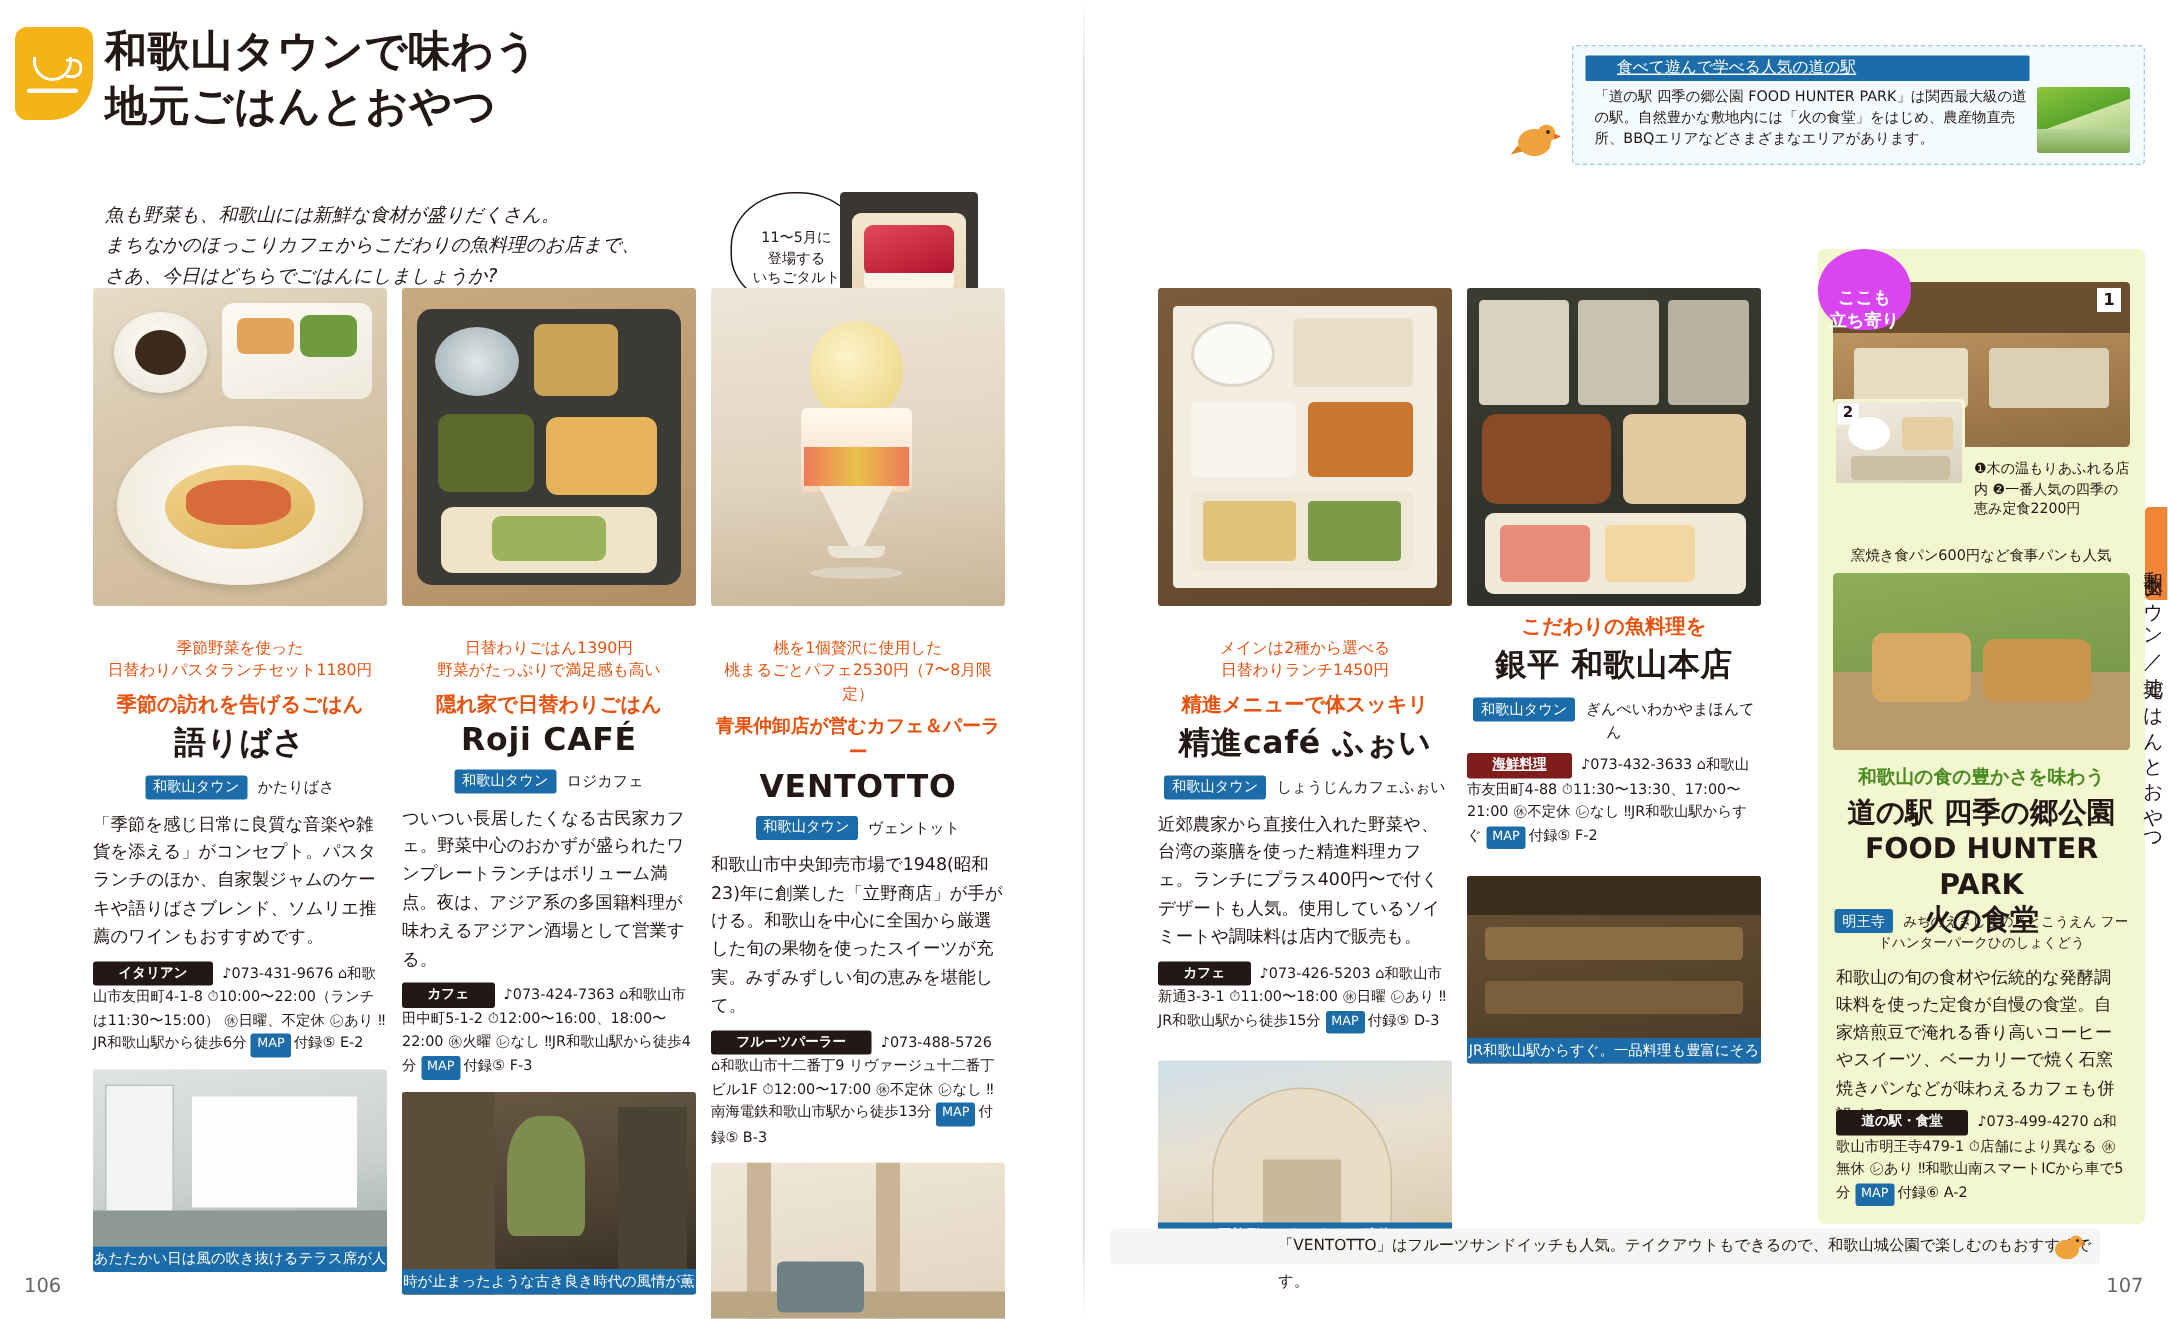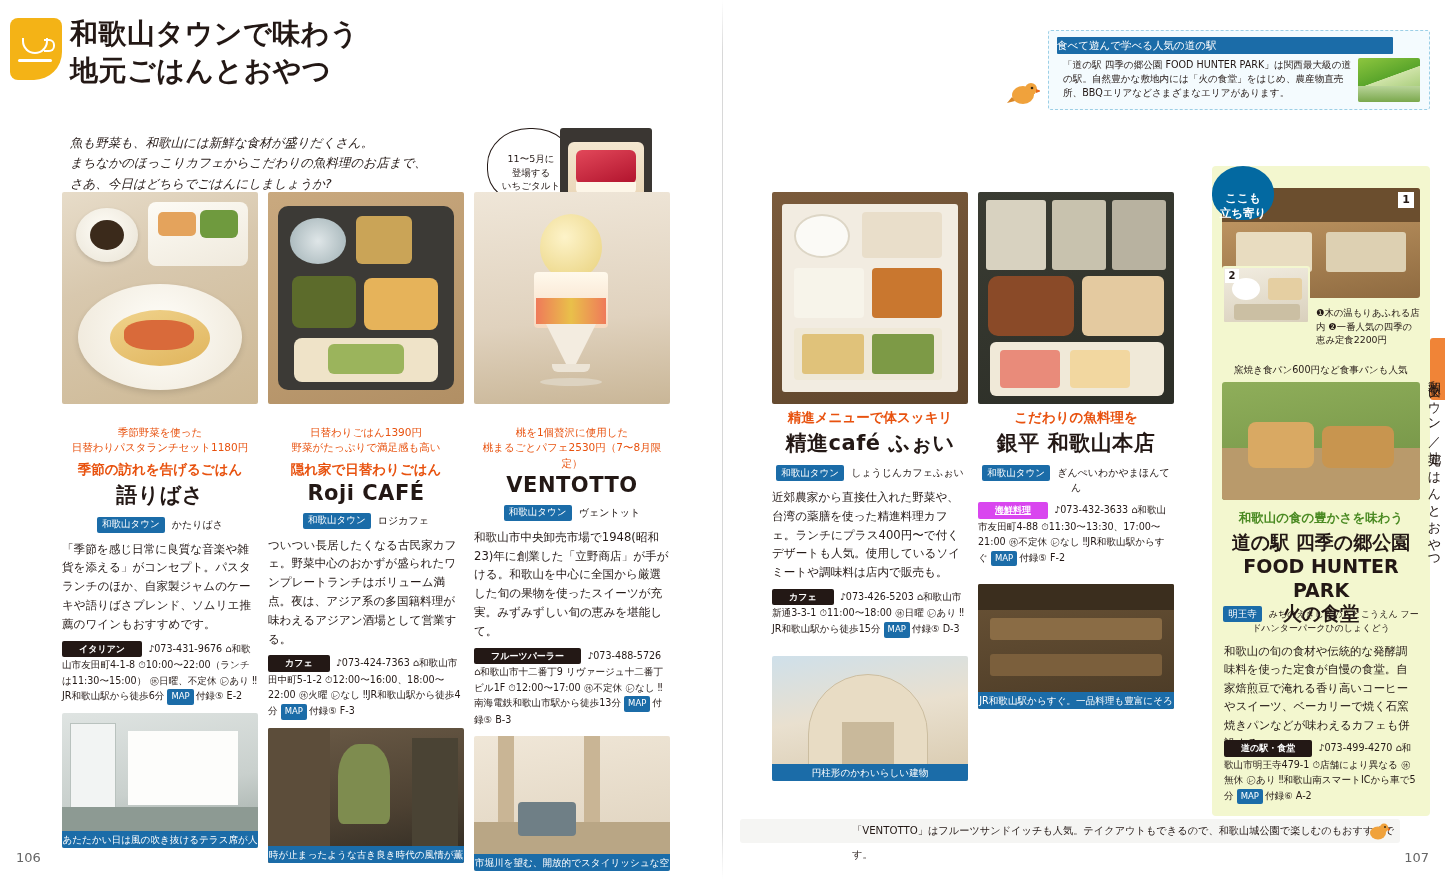--- a/index.html
+++ b/index.html
@@ -43,23 +43,23 @@
     position:absolute; left:70px; top:112px; width:470px;
     font-size:12.5px; line-height:1.65;
   }
 
   
   .infobox {
     position:absolute; left:1048px; top:30px; width:382px; height:80px;
     border:1px dashed #9ccfe6; background:#f4fbfe; border-radius:3px;
   }
   .infobox .ttl {
-    position:absolute; left:8px; top:6px; width:336px; height:17px;
+    position:absolute; left:8px; top:6px; width:296px; height:17px;
     background:#1b6ca8; color:#fff; font-size:10.5px; line-height:17px;
-    padding-left:0; border-radius:1px;
+    padding-left:21px; border-radius:1px;text-decoration:underline;
   }
   .infobox .body {
     position:absolute; left:14px; top:27px; width:294px;
     font-size:9.6px; line-height:1.45; color:#231815;
   }
   .infobox .thumb {
     position:absolute; right:9px; top:27px; width:62px; height:44px;
     border-radius:2px; overflow:hidden;
     background:linear-gradient(160deg,#8ec63f 0%, #5aa52b 45%, #cfe3a8 46%, #8fbf5e 100%);
   }
@@ -120,40 +120,40 @@
   .info {
     margin-top:7px; font-size:9.6px; line-height:1.62;
   }
   .tag {
     display:inline-block; color:#fff; font-size:9px; font-weight:bold;
     padding:1px 17px; border-radius:2px; margin-right:3px; vertical-align:middle;
   }
   .tag-italian { background:#231815; }
   .tag-cafe { background:#231815; }
   .tag-parlour { background:#231815; }
-  .tag-seafood { background:#d946ef;text-decoration:underline; }
+  .tag-seafood { background:#7f1d1d;text-decoration:underline; }
   .tag-michi { background:#231815; }
   .mapbadge {
     display:inline-block; background:#1b6ca8; color:#fff; font-size:8.5px;
     padding:1px 4px; border-radius:2px; margin-right:2px;
   }
   .bottomphoto { border-radius:2px; overflow:hidden; position:relative; }
   .bcap {
     position:absolute; left:0; right:0; bottom:0; height:17px;
     background:#1b6ca8; color:#fff; font-size:9.6px; line-height:17px; text-align:center;
   }
 
   
   .greencol {
     position:absolute; left:1212px; top:166px; width:218px; height:650px;
     background:#f3f7cf; border-radius:4px;
   }
   .kokomo {
     position:absolute; left:1212px; top:166px; width:62px; height:54px;
-    background:#0369a1; border-radius:50% 50% 46% 46%;
+    background:#d946ef; border-radius:50% 50% 46% 46%;
     color:#fff; font-size:11.5px; font-weight:bold; text-align:center;
     line-height:1.3; padding-top:10px;
   }
   .greencol .heading2 {
     text-align:center; color:#4a8a22; font-weight:bold; font-size:12.5px;
   }
   .greencol .bigname {
     text-align:center; font-weight:bold; font-size:19px; line-height:1.25; margin-top:3px;
   }
 
@@ -309,20 +309,21 @@
       <div style="position:absolute;left:60px;top:80px;width:74px;height:56px;background:linear-gradient(#fff9ec,#f6d9c0);border-radius:4px"></div>
       <div style="position:absolute;left:62px;top:106px;width:70px;height:26px;background:linear-gradient(90deg,#ef7a5a,#e9c04a,#ef7a5a)"></div>
       <div style="position:absolute;left:72px;top:132px;width:50px;height:42px;background:#f3ece0;clip-path:polygon(0 0,100% 0,58% 100%,42% 100%)"></div>
       <div style="position:absolute;left:78px;top:172px;width:38px;height:8px;background:#ece4d6;border-radius:0 0 6px 6px"></div>
       <div style="position:absolute;left:66px;top:186px;width:62px;height:8px;border-radius:50%;background:#ddd3c1"></div>
     </div>
     <div class="cap-center" style="white-space:pre-line;">
       <span>桃を1個贅沢に使用した
 桃まるごとパフェ2530円（7〜8月限定）</span>
     </div>
+    <div class="cat" style="font-size:12.5px;">青果仲卸店が営むカフェ＆パーラー</div>
     <div class="shopname">VENTOTTO</div>
     <div class="arearow">
       <span class="area-badge">和歌山タウン</span>
       <span class="kana">ヴェントット</span>
     </div>
     <div class="desc">和歌山市中央卸売市場で1948(昭和23)年に創業した「立野商店」が手がける。和歌山を中心に全国から厳選した旬の果物を使ったスイーツが充実。みずみずしい旬の恵みを堪能して。</div>
     <div class="info">
       <span class="tag tag-parlour">フルーツパーラー</span>
       <span>♪</span><span>073-488-5726</span>
       <span> ⌂</span><span>和歌山市十二番丁9 リヴァージュ十二番丁ビル1F</span>
@@ -346,20 +347,24 @@
          background:linear-gradient(160deg,#7b5b3c 0%,#5e452c 100%);">
       <div style="position:absolute;left:10px;top:12px;width:176px;height:188px;background:#f2ece1;border-radius:3px"></div>
       <div style="position:absolute;left:22px;top:22px;width:56px;height:44px;border-radius:50%;background:#fbfaf6;border:2px solid #ddd6c6"></div>
       <div style="position:absolute;left:90px;top:20px;width:80px;height:46px;border-radius:4px;background:#e9deca"></div>
       <div style="position:absolute;left:22px;top:76px;width:70px;height:50px;border-radius:4px;background:#f7f4ea"></div>
       <div style="position:absolute;left:100px;top:76px;width:70px;height:50px;border-radius:4px;background:#c9772f"></div>
       <div style="position:absolute;left:22px;top:136px;width:148px;height:52px;border-radius:4px;background:#efe8d6"></div>
       <div style="position:absolute;left:30px;top:142px;width:62px;height:40px;border-radius:3px;background:#e0c27a"></div>
       <div style="position:absolute;left:100px;top:142px;width:62px;height:40px;border-radius:3px;background:#7d9a46"></div>
     </div>
+    <div class="cap-center" style="white-space:pre-line;">
+      <span>メインは2種から選べる
+日替わりランチ1450円</span>
+    </div>
     <div class="cat">精進メニューで体スッキリ</div>
     <div class="shopname">精進café ふぉい</div>
     <div class="arearow">
       <span class="area-badge">和歌山タウン</span>
       <span class="kana">しょうじんカフェふぉい</span>
     </div>
     <div class="desc">近郊農家から直接仕入れた野菜や、台湾の薬膳を使った精進料理カフェ。ランチにプラス400円〜で付くデザートも人気。使用しているソイミートや調味料は店内で販売も。</div>
     <div class="info">
       <span class="tag tag-cafe">カフェ</span>
       <span>♪</span><span>073-426-5203</span>

